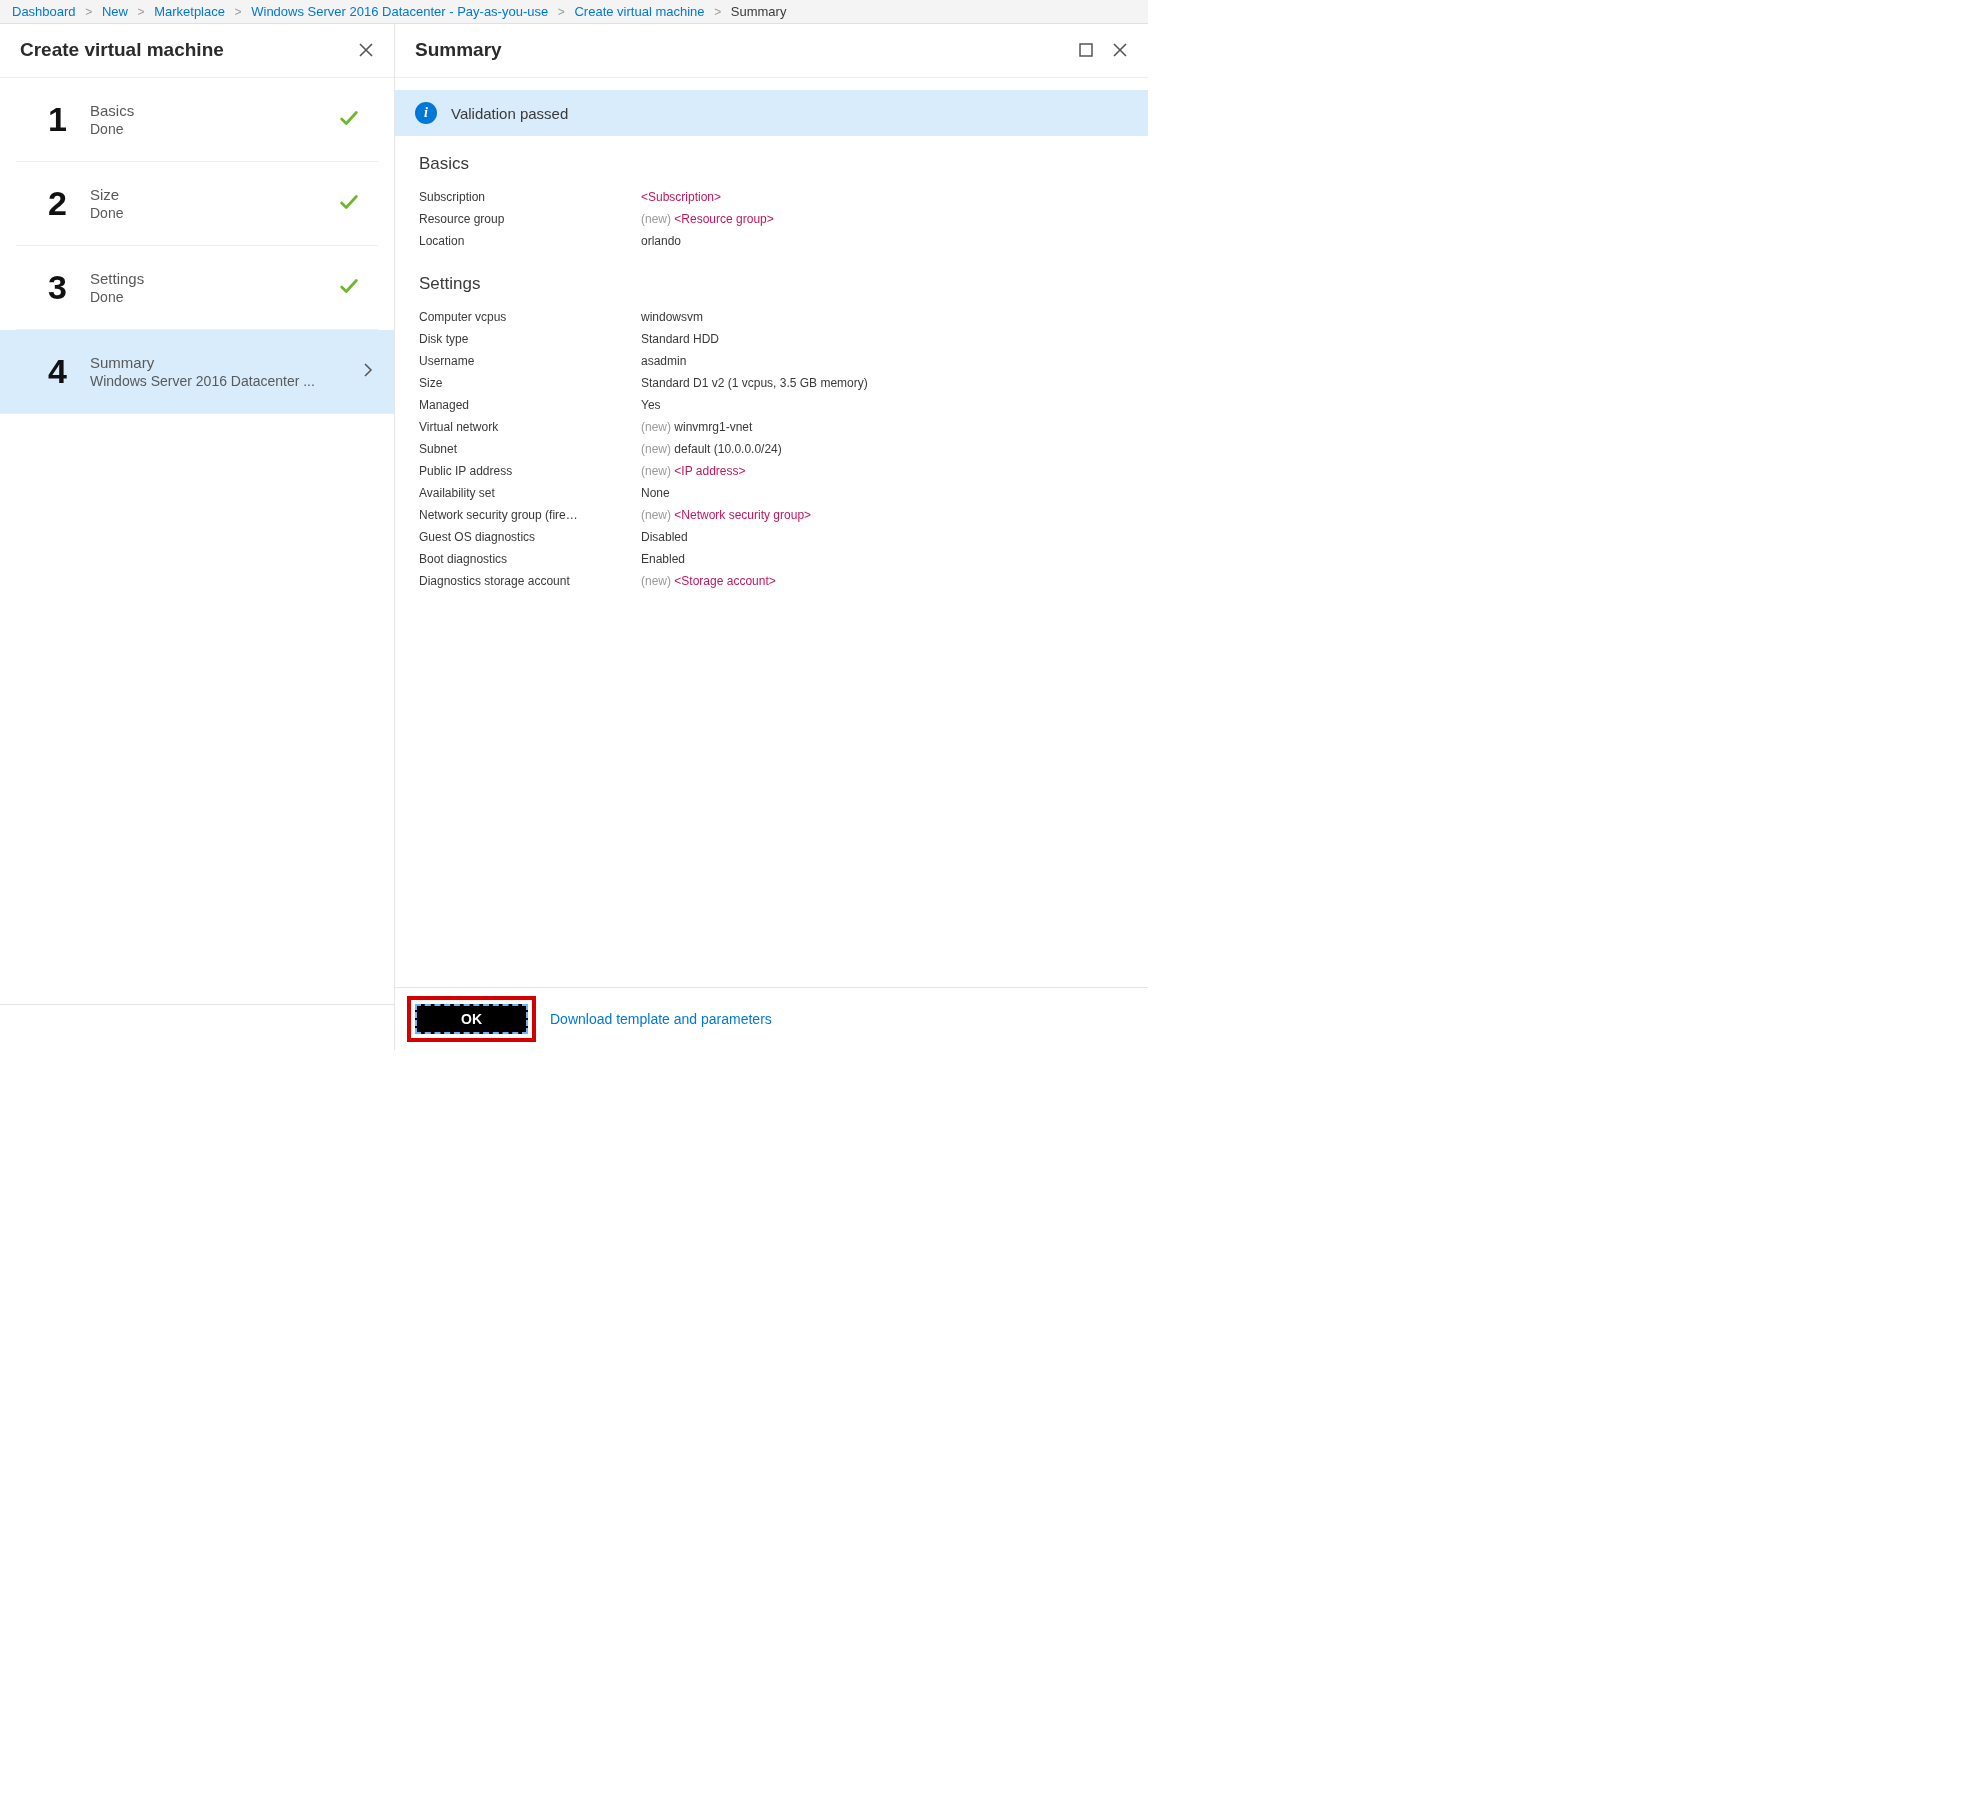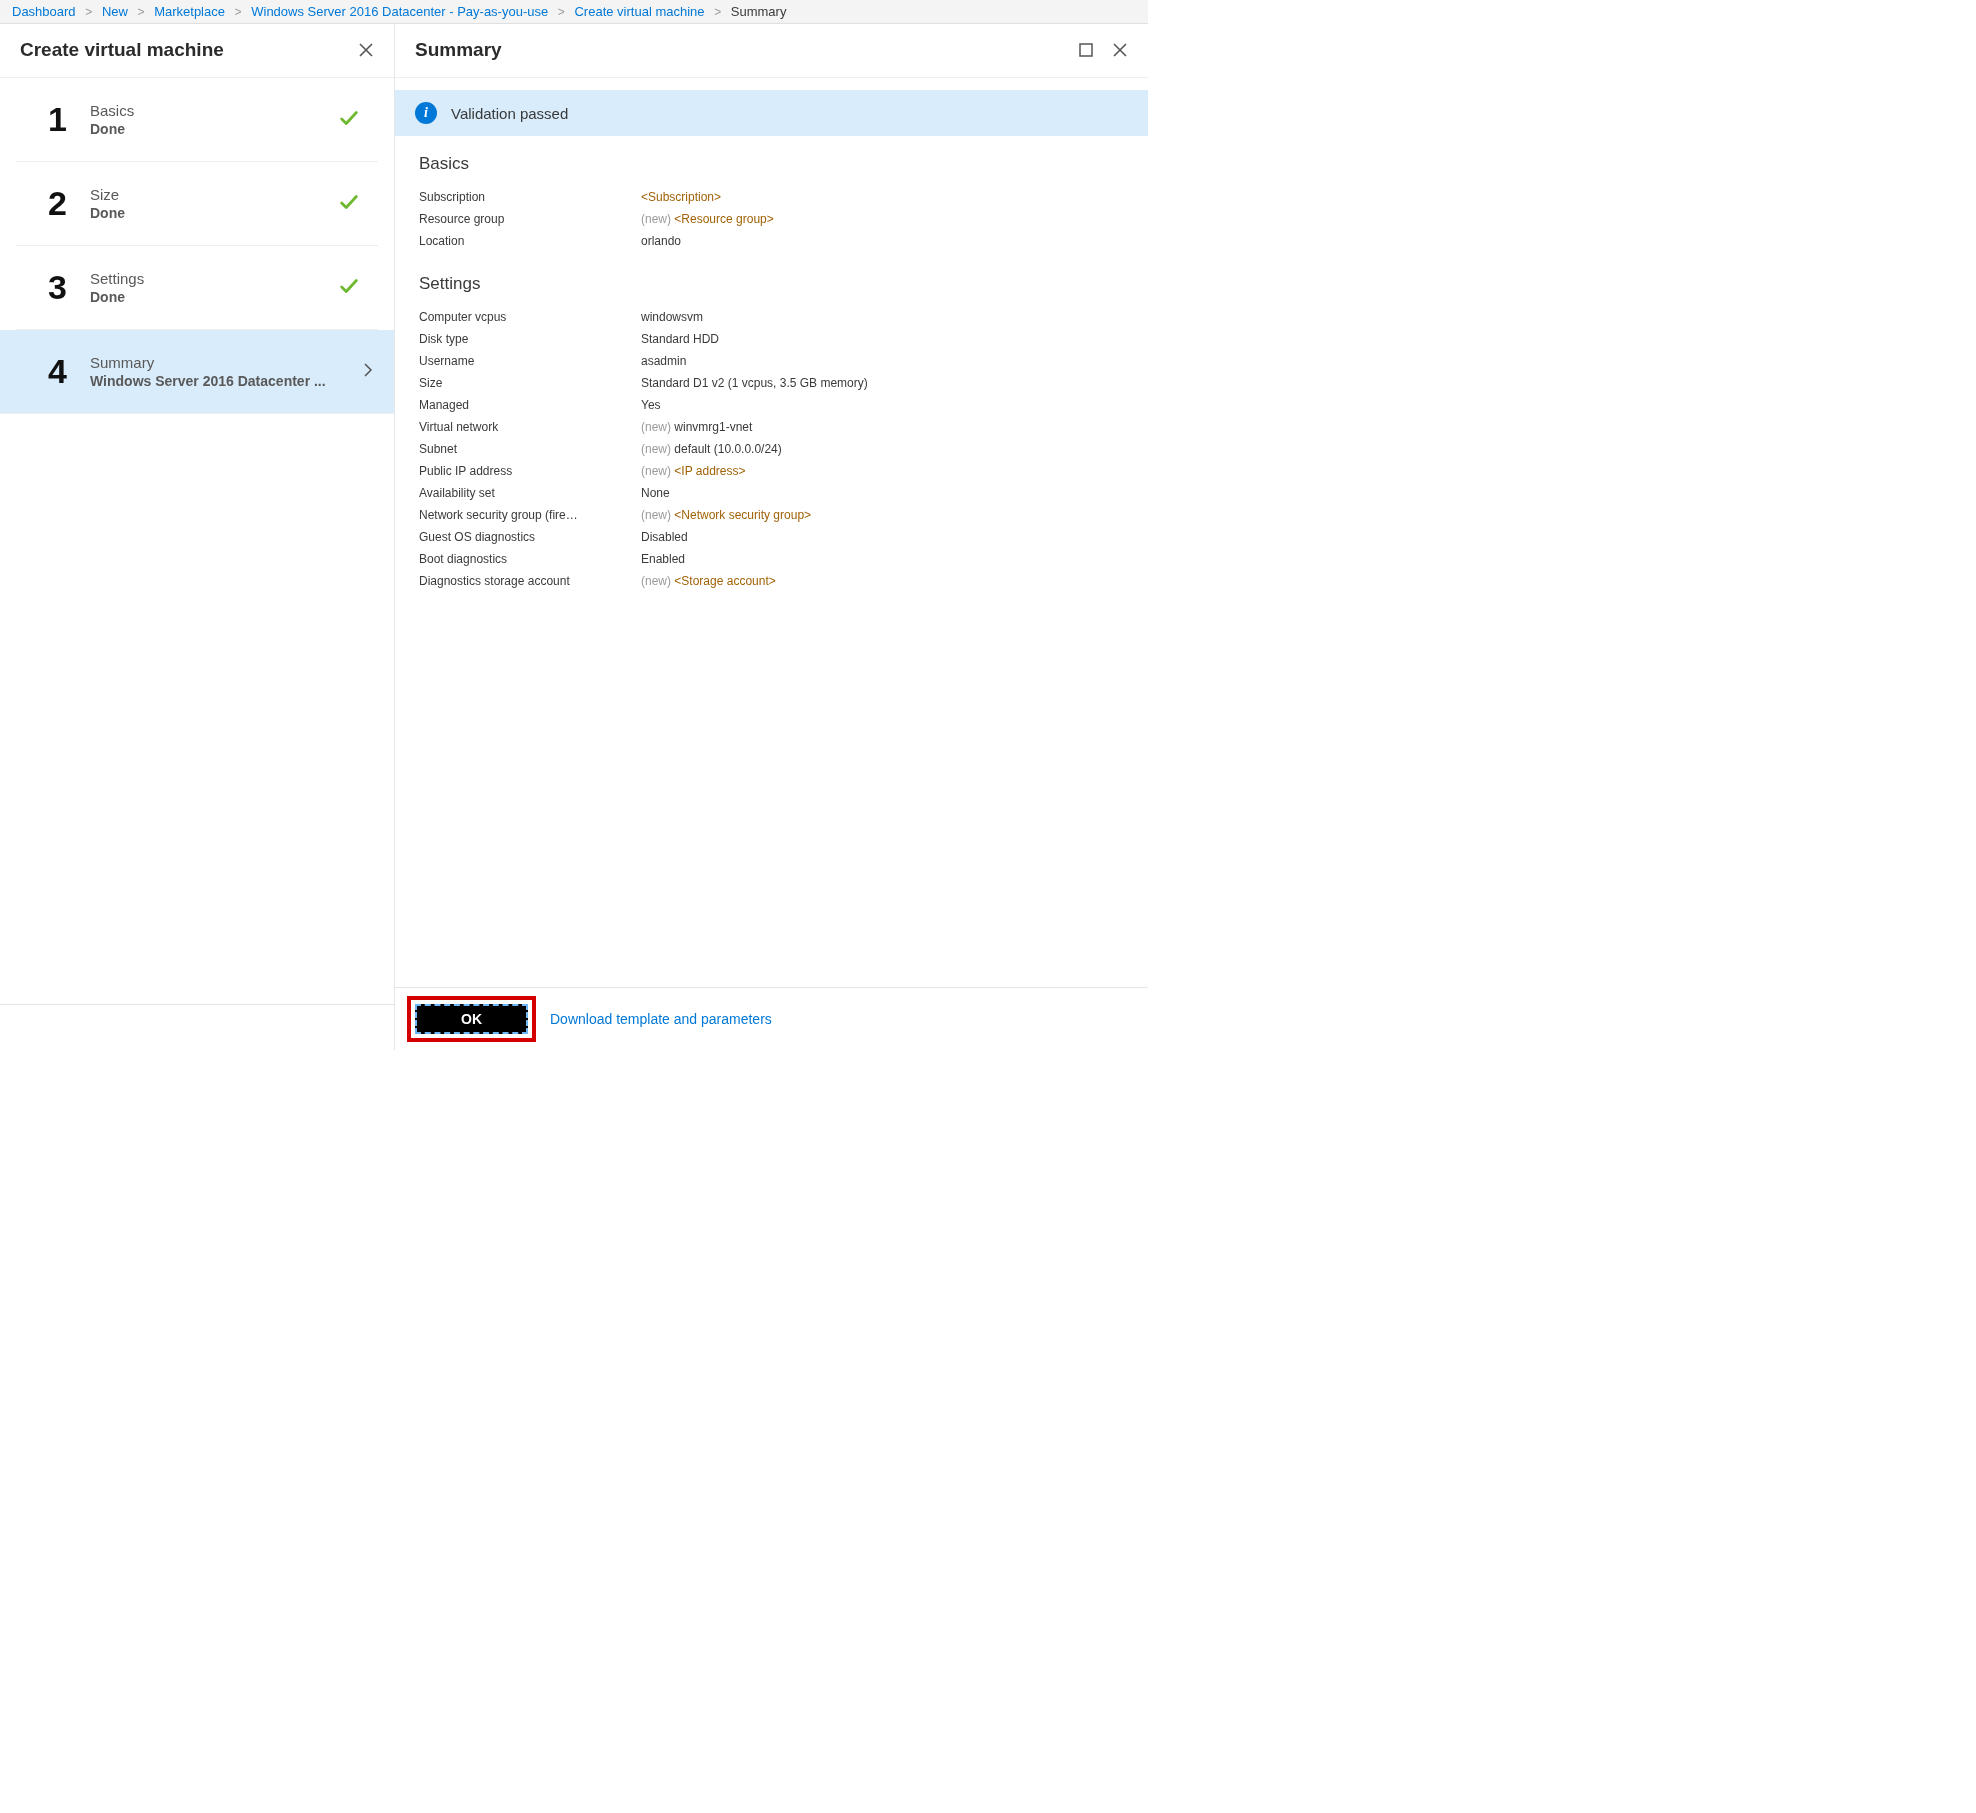--- a/index.html
+++ b/index.html
@@ -44,21 +44,21 @@
       align-items: center;
       padding: 22px 18px 22px 32px;
       border-bottom: 1px solid #eee;
       cursor: pointer;
       margin: 0 16px;
     }
     .step.active { background:#d9ecfb; margin:0; padding-left:48px;}
     .step-num { font-size: 34px; font-weight:700; width: 42px; color:#111;}
     .step-body { flex:1; }
     .step-title { color:#595959; font-size:15px;}
-    .step-sub { color:#595959; font-size:14px; margin-top:2px;font-weight:bold;}
+    .step-sub { color:#595959; font-size:14px; margin-top:2px;}
     .step-check svg { width:22px; height:22px; }
     .step-arrow svg { width:16px; height:16px; }
     .step.active .step-title { color:#595959;}
     .step.active .step-sub { color:#595959; white-space:nowrap; overflow:hidden; text-overflow:ellipsis; max-width:240px;}
     
     .summary-body { flex:1; overflow:auto;}
     .validation-banner {
       background:#d9ecfb;
       display:flex;
       align-items:center;
@@ -73,21 +73,21 @@
       font-weight:700; font-family: Georgia, serif; font-style: italic;
       font-size:14px;
     }
     .validation-text { color:#3a3a3a; font-size:15px;}
     .section { padding: 18px 24px 4px 24px; }
     .section-title { font-size:17px; color:#3a3a3a; margin-bottom:12px;}
     .kv-row { display:flex; font-size:12px; line-height:22px;}
     .kv-label { width: 222px; color:#3a3a3a; white-space:nowrap; overflow:hidden; text-overflow:ellipsis;}
     .kv-value { color:#3a3a3a; }
     .kv-new { color:#9b9b9b; }
-    .kv-placeholder { color:#a16207; }
+    .kv-placeholder { color:#be185d; }
     
     .footer {
       border-top:1px solid #e6e6e6;
       padding: 8px 12px;
       display:flex;
       align-items:center;
       gap: 14px;
     }
     .ok-wrap {
       border:4px solid #d40000;

